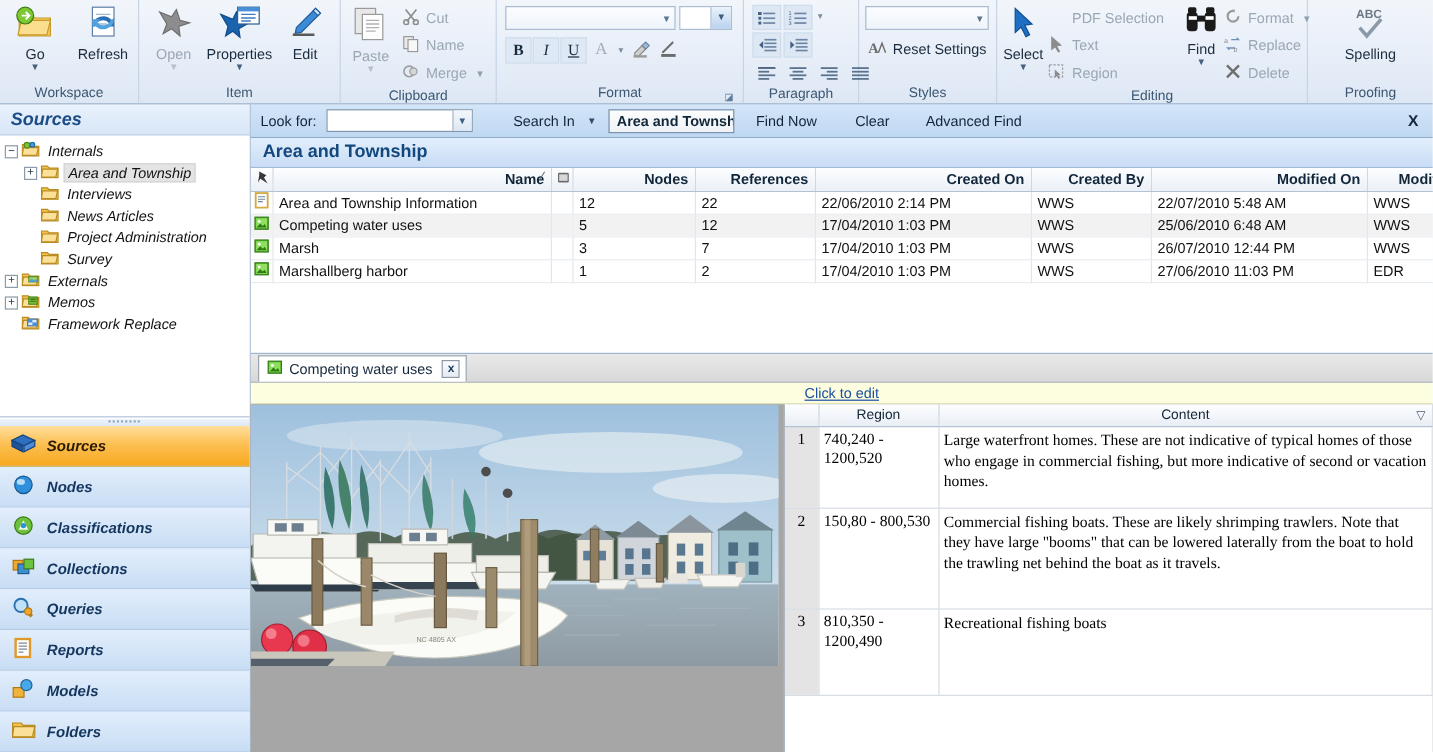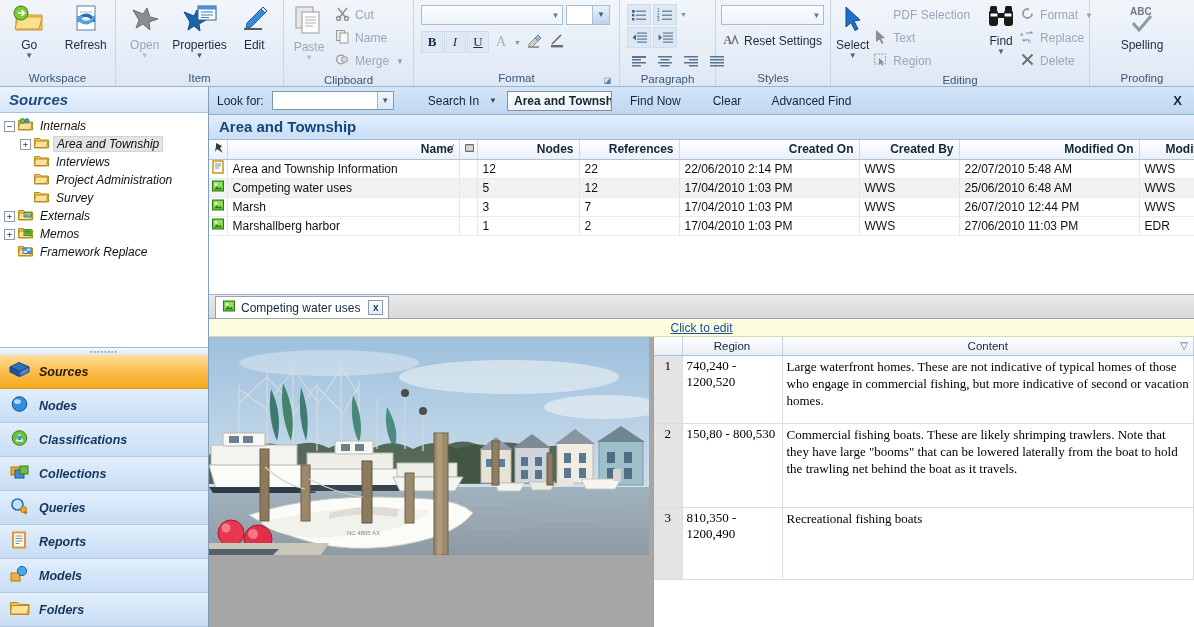--- a/index.html
+++ b/index.html
@@ -672,20 +672,30 @@
           <span class="exp none"></span>
           <span style="margin-right:4px">
             <svg width="15" height="13" viewBox="0 0 15 13">
                 <path d="M0.5 2.5h5l1.5 1.5h7.5v8H0.5z" fill="#f3c14c" stroke="#b98c22"></path>
                 <path d="M1.5 5h12.5l-1.5 6.5H0.5z" fill="#fbe09a" stroke="#b98c22"></path>
               </svg>
           </span>
           <span class="tlabel">Interviews</span>
         </div>
 
+        <div class="tnode" style="padding-left:20px">
+          <span class="exp none"></span>
+          <span style="margin-right:4px">
+            <svg width="15" height="13" viewBox="0 0 15 13">
+                <path d="M0.5 2.5h5l1.5 1.5h7.5v8H0.5z" fill="#f3c14c" stroke="#b98c22"></path>
+                <path d="M1.5 5h12.5l-1.5 6.5H0.5z" fill="#fbe09a" stroke="#b98c22"></path>
+              </svg>
+          </span>
+          <span class="tlabel">News Articles</span>
+        </div>
 
         <div class="tnode" style="padding-left:20px">
           <span class="exp none"></span>
           <span style="margin-right:4px">
             <svg width="15" height="13" viewBox="0 0 15 13">
                 <path d="M0.5 2.5h5l1.5 1.5h7.5v8H0.5z" fill="#f3c14c" stroke="#b98c22"></path>
                 <path d="M1.5 5h12.5l-1.5 6.5H0.5z" fill="#fbe09a" stroke="#b98c22"></path>
               </svg>
           </span>
           <span class="tlabel">Project Administration</span>

